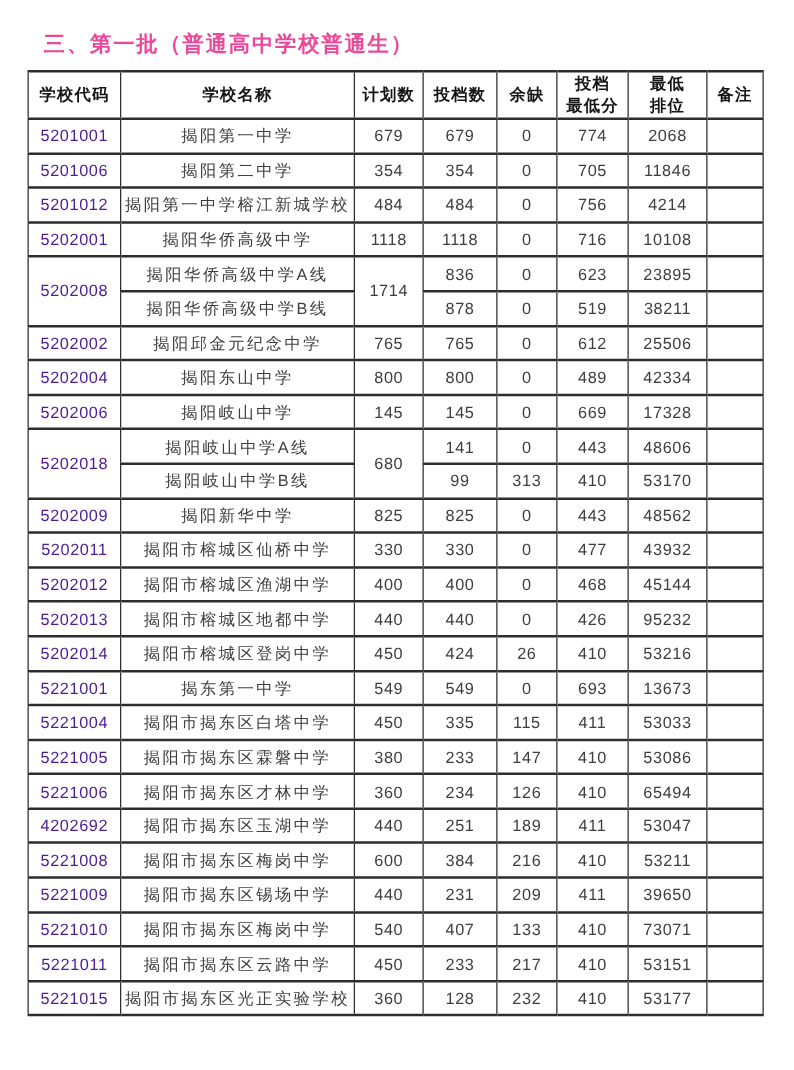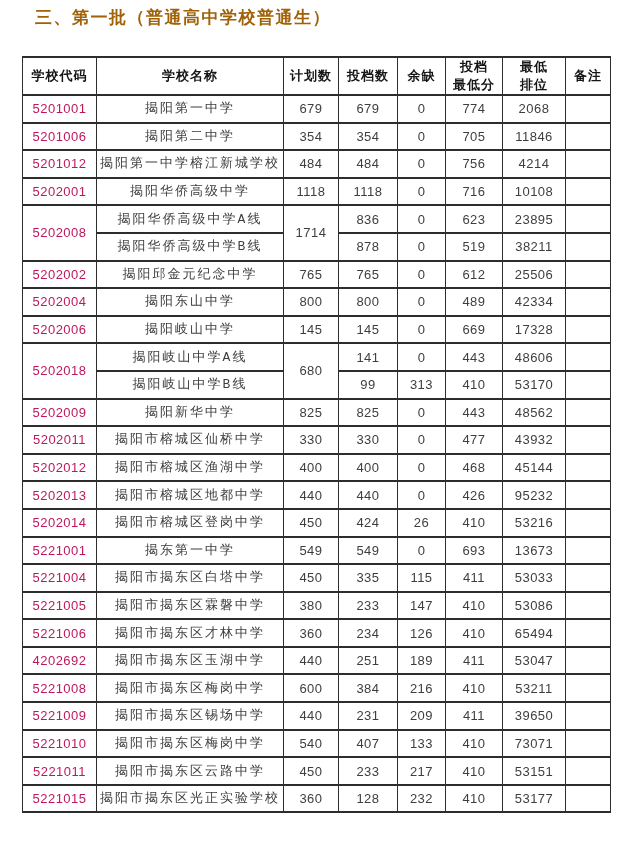--- a/index.html
+++ b/index.html
@@ -5,24 +5,24 @@
   * { box-sizing: border-box; }
   html, body { margin: 0; padding: 0; }
   body {
     width: 635px; height: 856px;
     background: #ffffff;
     position: relative;
     font-family: "Liberation Sans", sans-serif;
   }
   .page-title {
     position: absolute;
-    top: 6px; left: 35px;
+    top: 24px; left: 35px;
     font-size: 17px;
     font-weight: 700;
-    color: #a16207;
+    color: #ec4899;
     letter-spacing: 1.5px;
     white-space: nowrap;
   }
   table.score-table {
     position: absolute;
     top: 56px; left: 22px;
     width: 588px;
     border-collapse: collapse;
     table-layout: fixed;
   }
@@ -43,22 +43,22 @@
     color: #161616;
     line-height: 1.35;
     letter-spacing: 1px;
   }
   .score-table td {
     height: 27.6px;
     font-size: 13px;
     color: #3e3e3e;
     line-height: 1;
   }
-  .score-table td.code { letter-spacing: 0.5px; color: #be185d; }
-  .score-table td.name { letter-spacing: 2px; font-family: Liberation Mono, monospace; }
+  .score-table td.code { letter-spacing: 0.5px; color: #4c1d95; }
+  .score-table td.name { letter-spacing: 2px; }
   .score-table td.num  { letter-spacing: 0.5px; }
   .hdr-line { display: block; }
 </style>
 </head>
 <body>
 
 <div class="page-title">三、第一批（普通高中学校普通生）</div>
 
 <table class="score-table">
   <colgroup>

